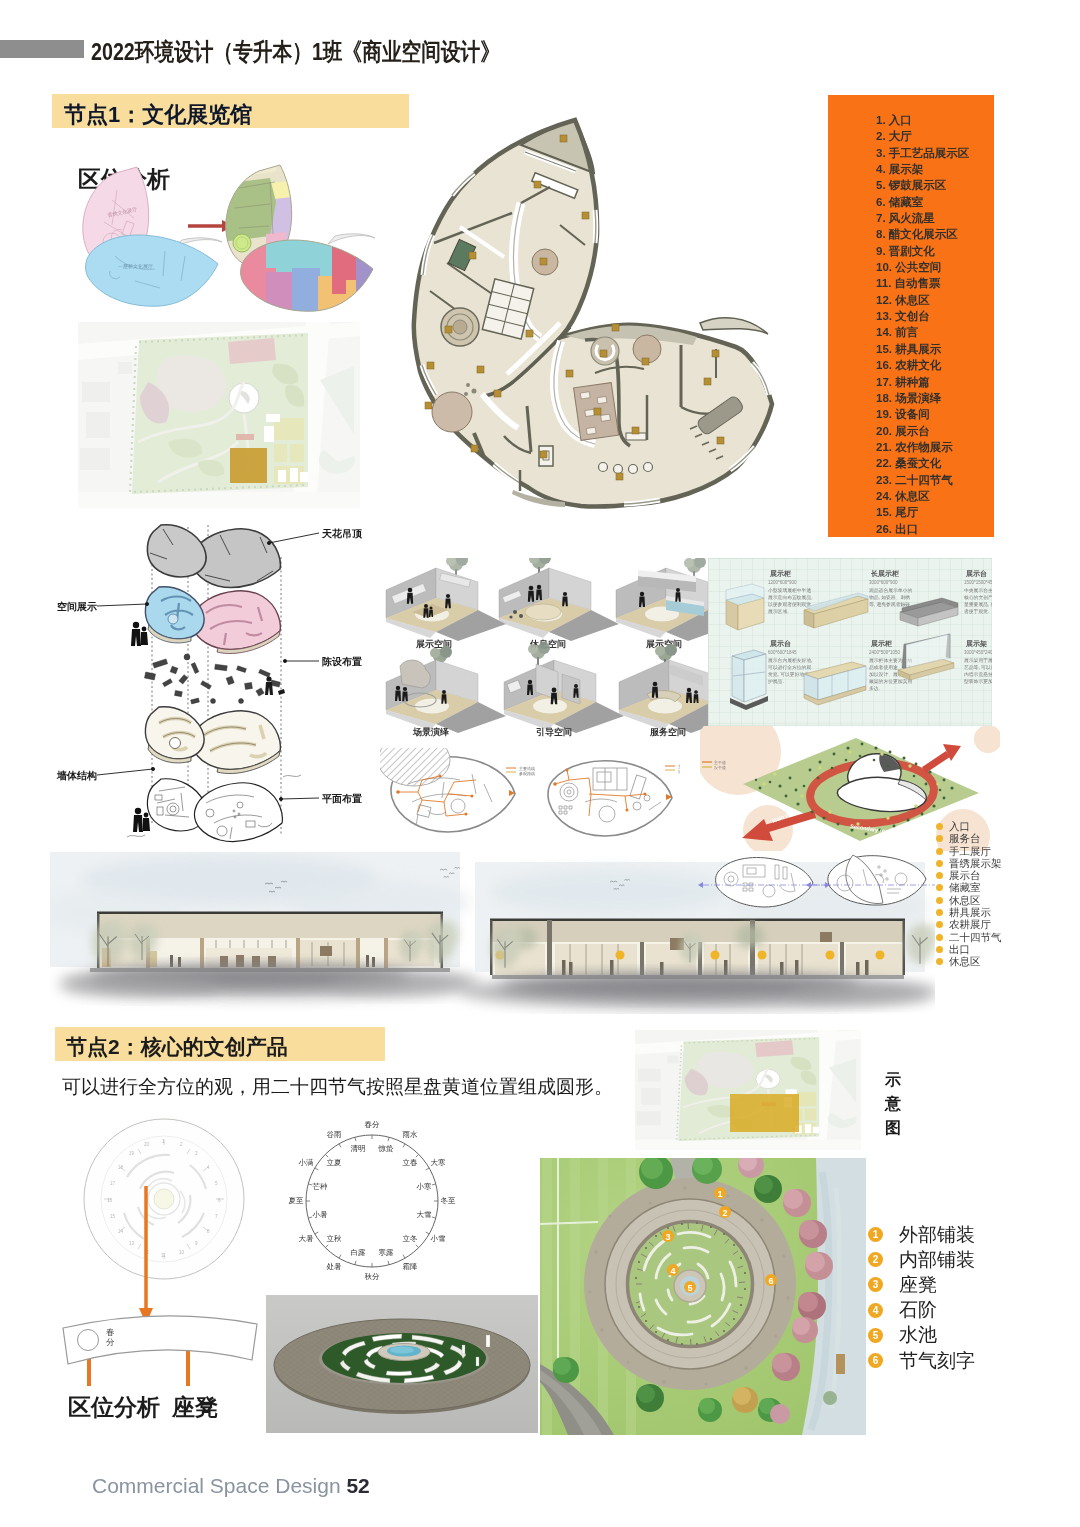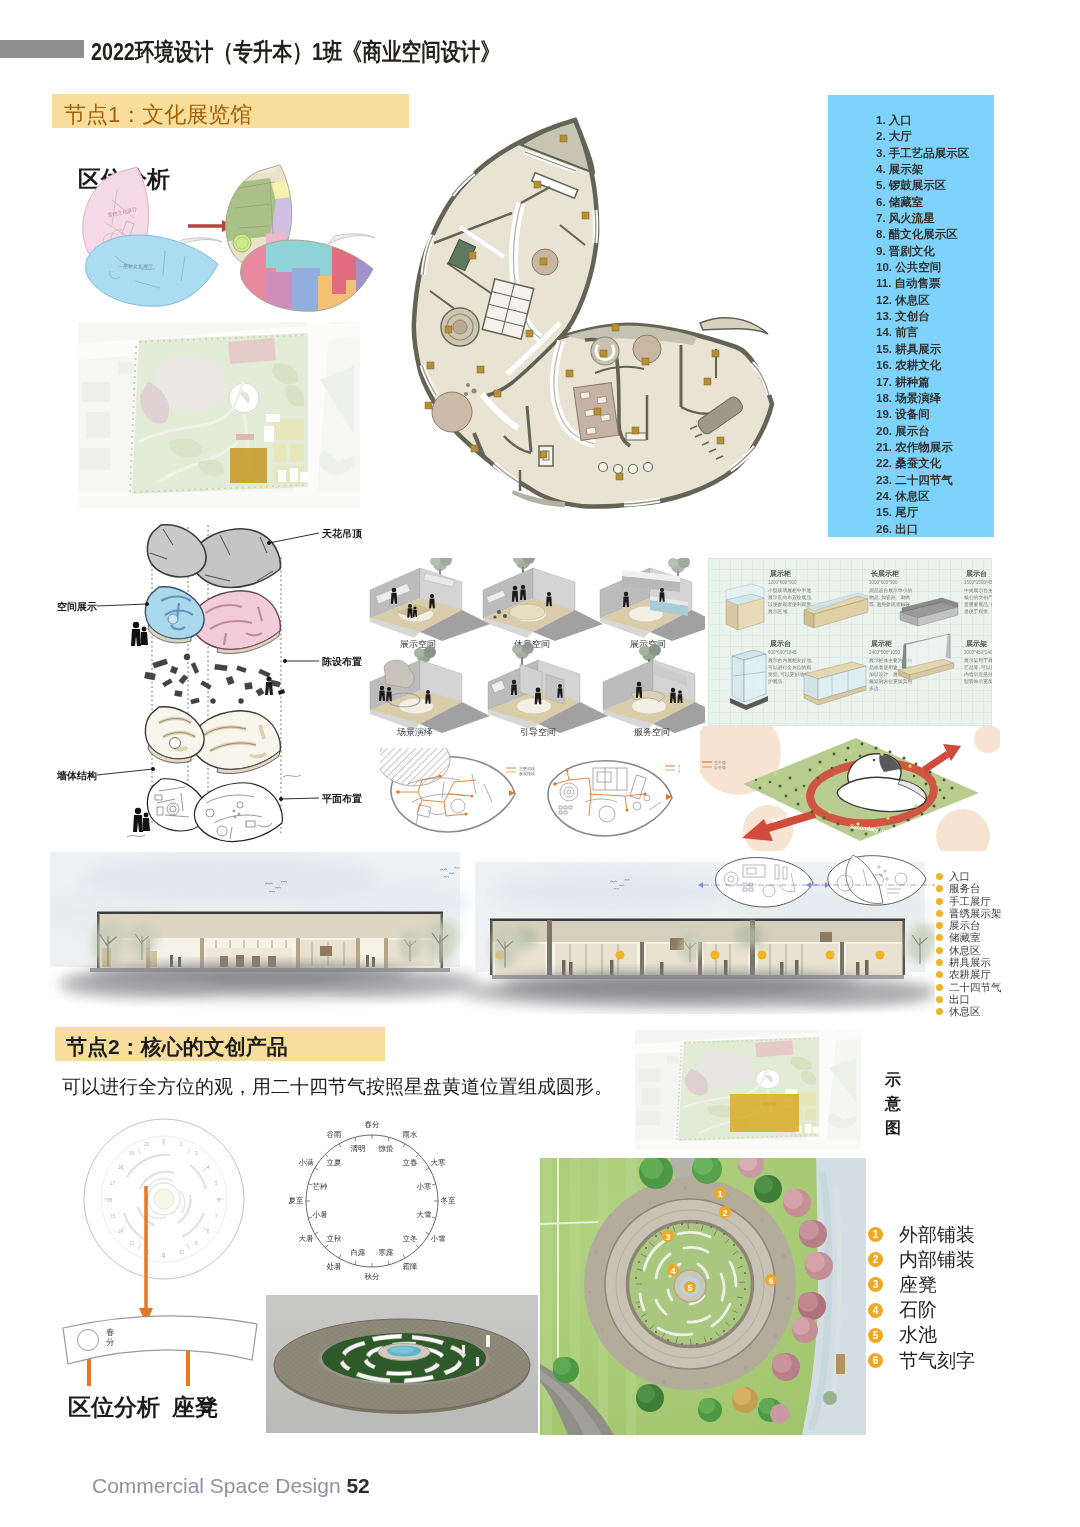--- a/index.html
+++ b/index.html
@@ -8,21 +8,21 @@
   .abs{position:absolute;}
   .yellowbar{background:#f8dd9c;}
 </style>
 </head>
 <body>
 
 <div class="abs" style="left:0;top:40px;width:84px;height:18px;background:#8e8e8e;"></div>
 <div class="abs" style="left:91px;top:36px;font-size:24px;font-weight:bold;color:#25201a;transform:scaleX(0.82);transform-origin:left top;white-space:nowrap;">2022环境设计（专升本）1班《商业空间设计》</div>
 
 <div class="abs yellowbar" style="left:52px;top:94px;width:357px;height:34px;"></div>
-<div class="abs" style="left:64px;top:100px;font-size:22px;font-weight:normal;color:#a16207;">节点1：文化展览馆</div>
+<div class="abs" style="left:64px;top:100px;font-size:22px;font-weight:bold;color:#0f172a;">节点1：文化展览馆</div>
 
 <div class="abs" style="left:78px;top:143px;font-size:23px;font-weight:bold;color:#1c1c1c;margin-top:21px;">区位分析</div>
 
 <div id="leafdiagrams" class="abs" style="left:70px;top:160px;width:320px;height:155px;">
 <svg width="320" height="155" viewBox="0 0 320 155">
   <defs>
     <path id="leafTop" d="M55,-3 C 67,19 71,53 61,77 C 53,92 42,98 31,99 C 14,98 3,85 1,63 C -1,40 11,13 34,3 Z"></path>
     <path id="leafBot" d="M133,28 C 113,11 83,-1 53,-1 C 28,-1 8,9 2,23 C 0,29 0,35 3,41 C 15,61 45,72 75,70 C 100,68 121,52 133,28 Z"></path>
     <clipPath id="clipTop2">
           <use href="#leafTop" transform="translate(155,8)"></use>
@@ -307,21 +307,21 @@
         <rect x="194" y="313" width="7" height="7"></rect>
     <rect x="232" y="332" width="7" height="7"></rect>
         <rect x="216" y="378" width="7" height="7"></rect>
     <rect x="304" y="283" width="7" height="7"></rect>
         <rect x="317" y="342" width="7" height="7"></rect>
     <rect x="312" y="255" width="7" height="7"></rect>
   </g>
 </svg>
 </div>
 
-<div class="abs" style="left:828px;top:95px;width:166px;height:442px;background:#7dd3fc;">
+<div class="abs" style="left:828px;top:95px;width:166px;height:442px;background:#f97316;">
   <div style="margin:17px 0 0 48px;font-size:11.5px;font-weight:bold;color:#32302c;line-height:16.35px;white-space:pre;">1. 入口
 2. 大厅
 3. 手工艺品展示区
 4. 展示架
 5. 锣鼓展示区
 6. 储藏室
 7. 风火流星
 8. 醋文化展示区
 9. 晋剧文化
 10. 公共空间
@@ -481,21 +481,21 @@
     <path d="M240,146 L 274,146" fill="none"></path>
         <circle cx="240" cy="146" r="1.6"></circle>
     <path d="M52,260 L 108,254" fill="none"></path>
         <circle cx="108" cy="254" r="1.6"></circle>
     <path d="M236,284 L 274,283" fill="none"></path>
         <circle cx="236" cy="284" r="1.6"></circle>
   </g>
 </svg>
 </div>
 
-<div id="persp" class="abs" style="left:360px;top:558px;width:345px;height:180px;">
+<div id="persp" class="abs" style="left:376px;top:558px;width:345px;height:180px;font-weight:bold;">
 <svg width="345" height="180" viewBox="0 0 345 180">
   <defs>
     <g id="room">
       <polygon points="8,30 58,8 58,38 8,58" fill="#bcbcbc" stroke="#9a9a9a" stroke-width="0.4"></polygon>
       <polygon points="58,8 100,22 100,50 58,38" fill="#d4d4d4" stroke="#aaaaaa" stroke-width="0.4"></polygon>
       <polygon points="8,58 58,38 100,50 58,72" fill="#d8cca9"></polygon>
       <ellipse cx="54" cy="54" rx="17" ry="7.5" fill="#f2efe4"></ellipse>
       <polygon points="100,50 128,64 80,81 58,72" fill="#8a8a8a" opacity="0.8"></polygon>
       <polygon points="8,58 8,62 52,78 58,72" fill="#b0b0b0" opacity="0.5"></polygon>
     </g>
@@ -1079,21 +1079,21 @@
           <circle cx="64" cy="24" r="1.2"></circle>
     </g>
     <g stroke="#8888dd" stroke-width="0.8" fill="none" stroke-dasharray="6 2 1 2">
       <line x1="-12" y1="30" x2="115" y2="30"></line>
     </g>
     <path d="M-12,27 l 0,6 l -5,-3 Z M115,27 l 0,6 l 5,-3 Z" fill="#8888dd"></path>
   </g>
 </svg>
 </div>
 
-<div class="abs" style="left:936px;top:870px;width:120px;font-size:10.5px;color:#3a3a3a;line-height:12.3px;">
+<div class="abs" style="left:936px;top:820px;width:120px;font-size:10.5px;color:#3a3a3a;line-height:12.3px;">
   <style>.ld{display:inline-block;width:7px;height:7px;border-radius:50%;background:#f0b429;margin-right:6px;}</style>
   <div><span class="ld"></span>入口</div>
     <div><span class="ld"></span>服务台</div>
     <div><span class="ld"></span>手工展厅</div>
     <div><span class="ld"></span>晋绣展示架</div>
   <div><span class="ld"></span>展示台</div>
     <div><span class="ld"></span>储藏室</div>
     <div><span class="ld"></span>休息区</div>
     <div><span class="ld"></span>耕具展示</div>
   <div><span class="ld"></span>农耕展厅</div>

